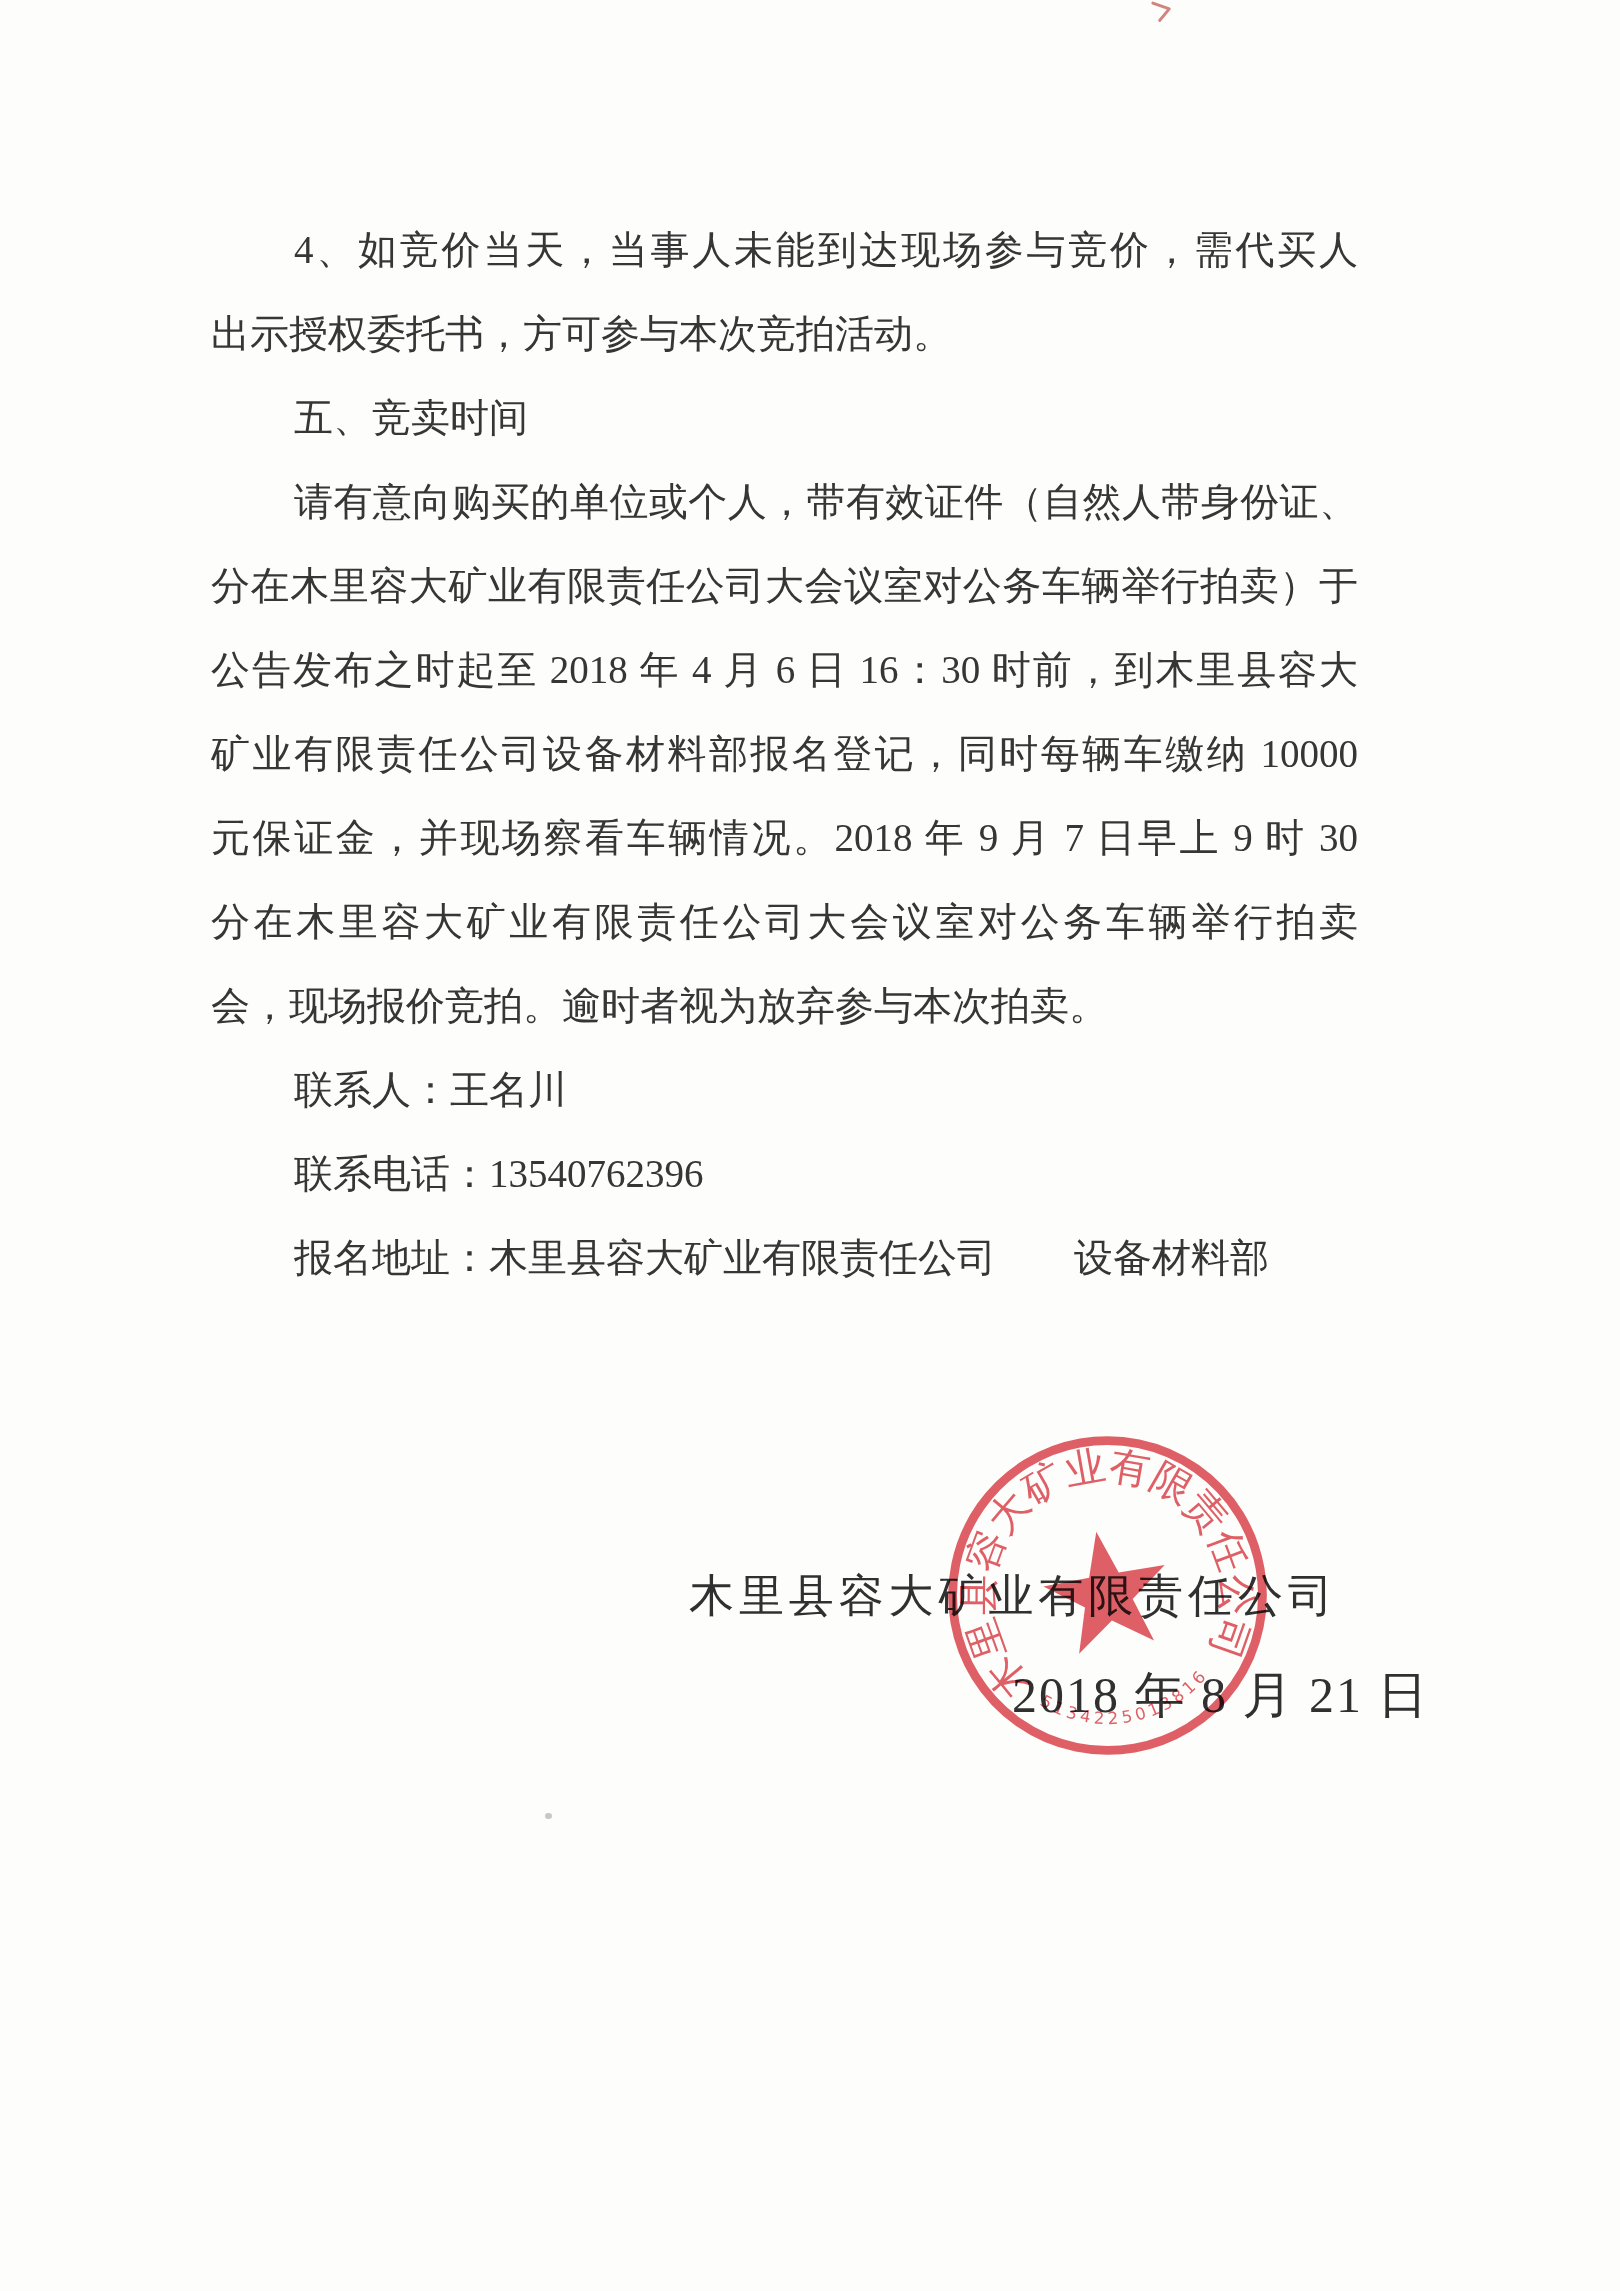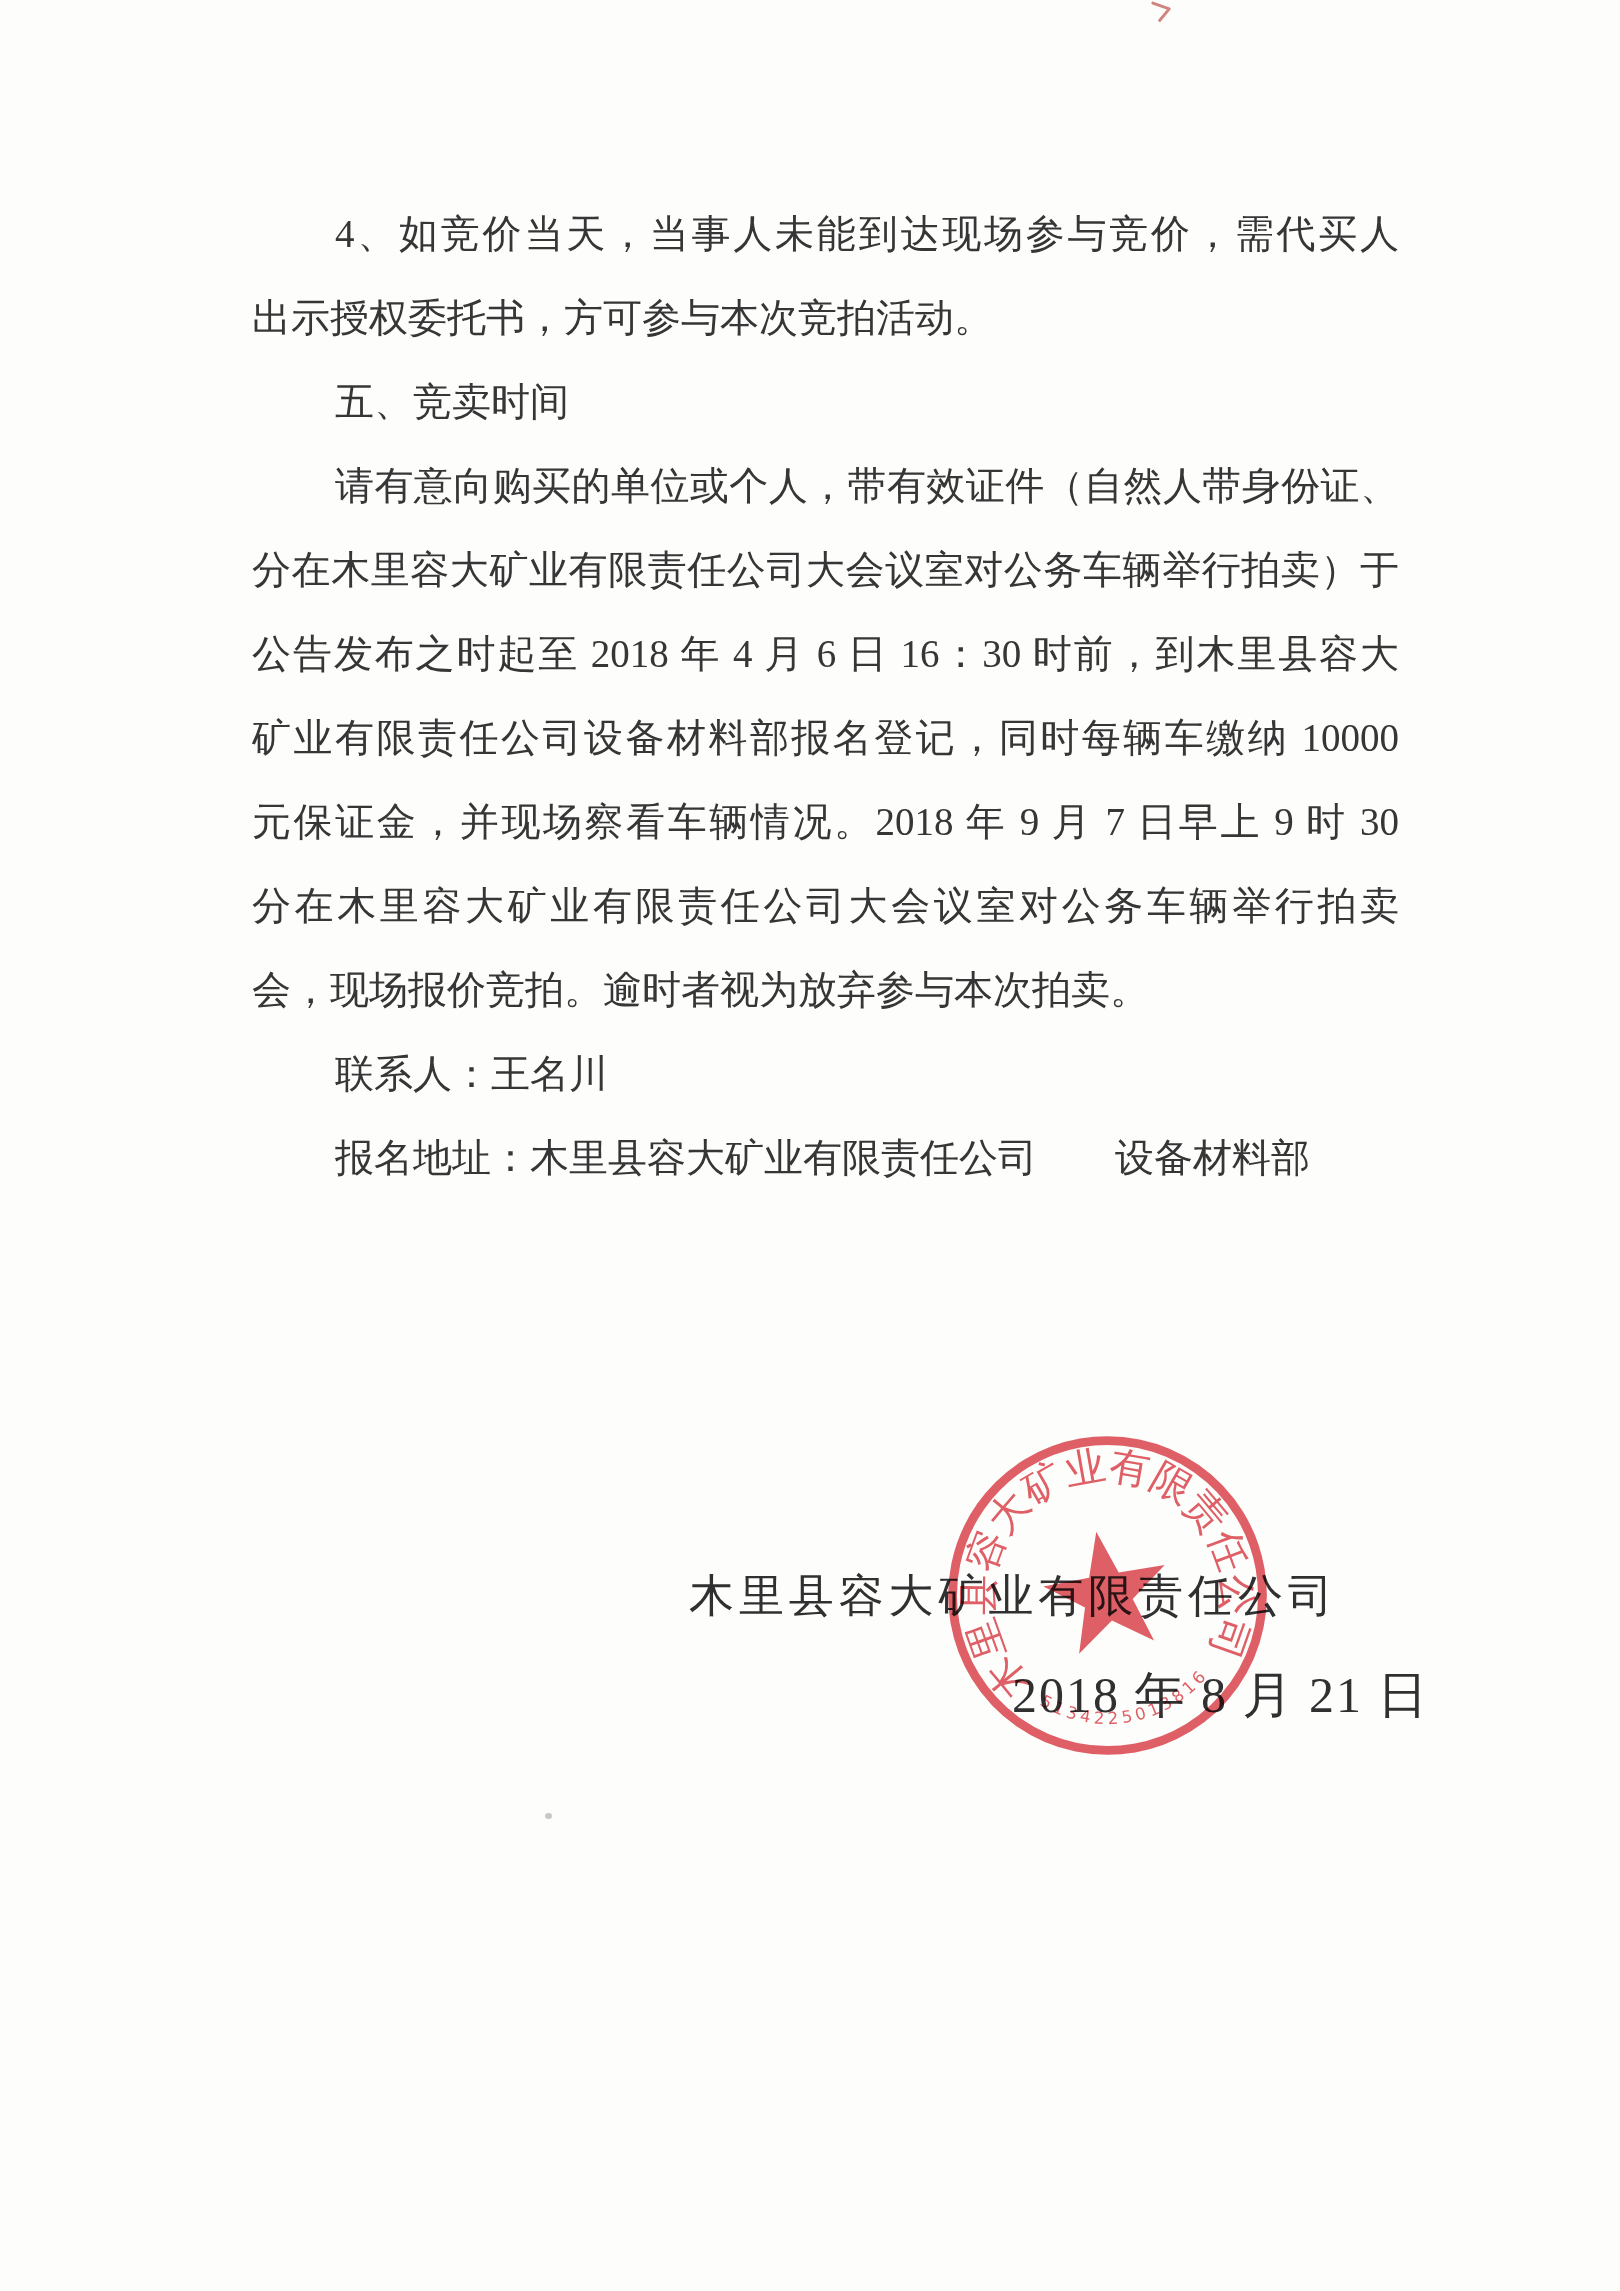--- a/index.html
+++ b/index.html
@@ -6,23 +6,22 @@
   .page{
     position:relative;
     width:1620px;height:2292px;
     background:#fdfdfc;
     overflow:hidden;
     font-family:"Liberation Serif","DejaVu Serif",serif;
     color:#363636;
   }
   .body-text{
     position:absolute;
-    left:211px;top:192px;
+    left:211px;top:208px;
     width:1147px;
-    margin-left:41px;
   }
   .line{
     height:84px;
     line-height:84px;
     font-size:39px;
     letter-spacing:0;
     white-space:normal;
   }
   .just{
     text-align:justify;
@@ -77,20 +76,21 @@
     <div class="line">出示授权委托书，方可参与本次竞拍活动。</div>
     <div class="line indent">五、竞卖时间</div>
     <div class="line just indent">请有意向购买的单位或个人，带有效证件（自然人带身份证、</div>
     <div class="line just">分在木里容大矿业有限责任公司大会议室对公务车辆举行拍卖）于</div>
     <div class="line just">公告发布之时起至 2018 年 4 月 6 日 16：30 时前，到木里县容大</div>
     <div class="line just">矿业有限责任公司设备材料部报名登记，同时每辆车缴纳 10000</div>
     <div class="line just">元保证金，并现场察看车辆情况。2018 年 9 月 7 日早上 9 时 30</div>
     <div class="line just">分在木里容大矿业有限责任公司大会议室对公务车辆举行拍卖</div>
     <div class="line">会，现场报价竞拍。逾时者视为放弃参与本次拍卖。</div>
     <div class="line indent">联系人：王名川</div>
+    <div class="line indent">联系电话：13540762396</div>
     <div class="line indent">报名地址：木里县容大矿业有限责任公司　　设备材料部</div>
   </div>
 
   <div class="signature">木里县容大矿业有限责任公司</div>
   <div class="sign-date">2018 年 8 月 21 日</div>
 
   <svg class="seal" width="353" height="353" viewBox="0 0 360 360">
     <g transform="rotate(-10 180 180)">
       <circle cx="180" cy="180" r="158" fill="none" stroke="#dd4a52" stroke-width="9"></circle>
       <path id="sealArcTop" d="M 89.6 255.9 A 118 118 0 1 1 270.4 255.9" fill="none"></path>

